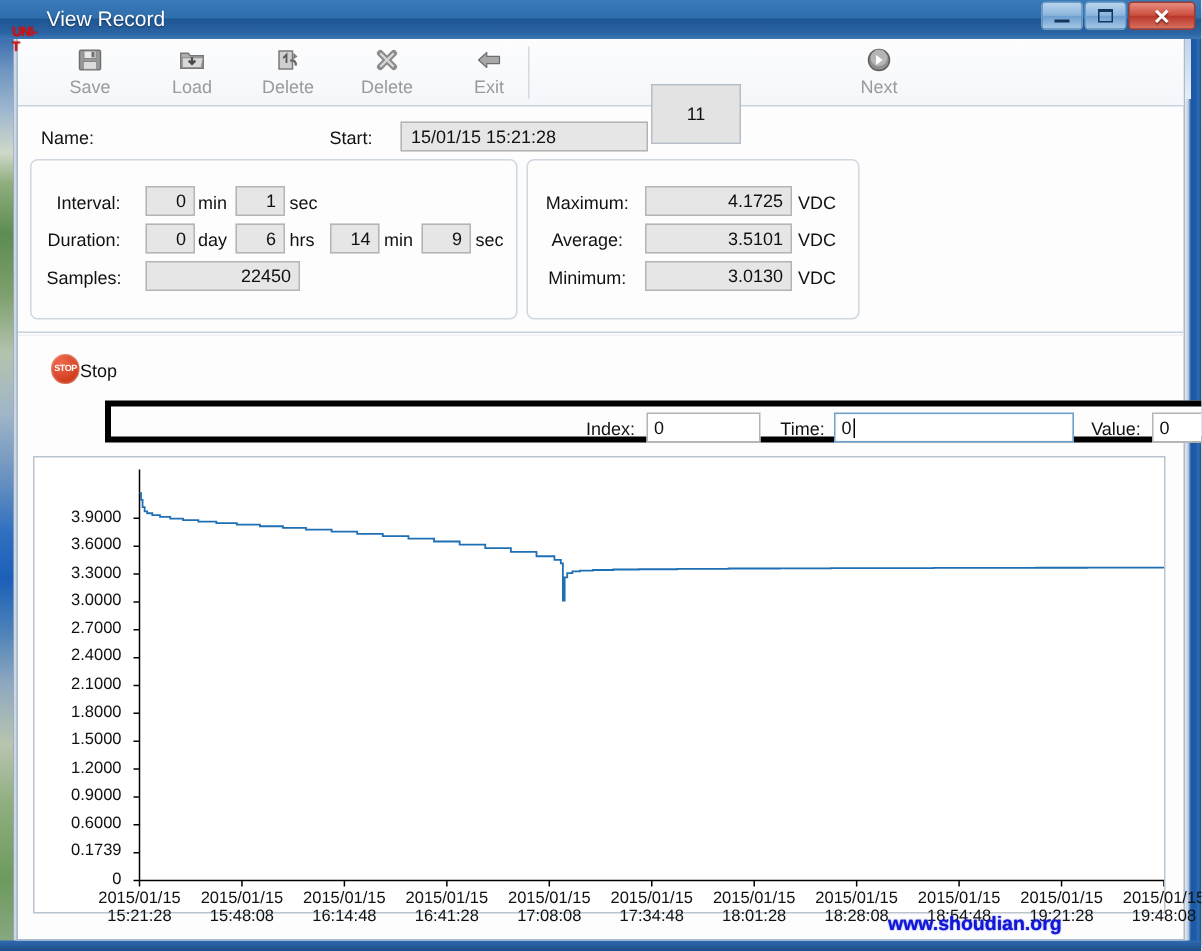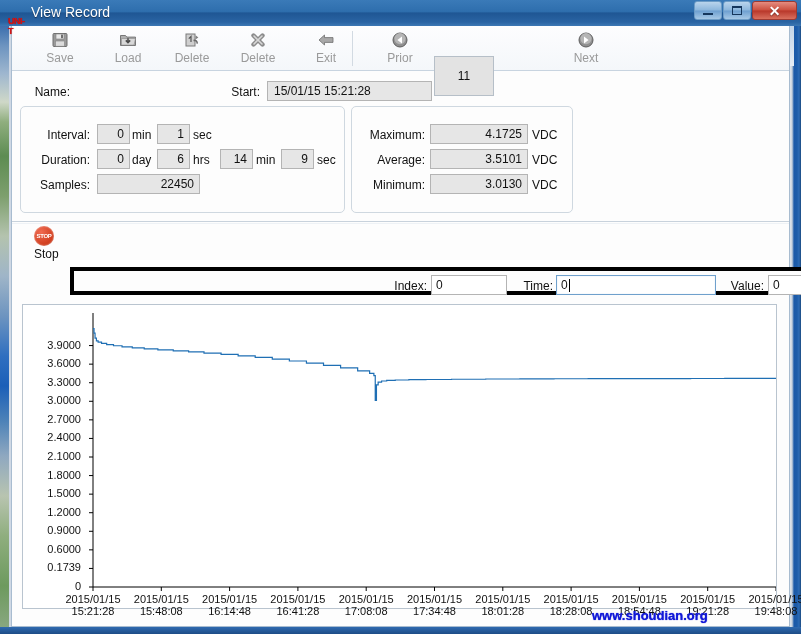--- a/index.html
+++ b/index.html
@@ -211,21 +211,21 @@
   }
   .pagebox.sel { background: #e3e3e3; }
   .pagebox.unsel { background: #ffffff; }
 
   
   .lbl {
     position: absolute;
     font-size: 12px;
     color: #111;
     font-family: "Liberation Sans", sans-serif;
-    text-align: right;
+    text-align: center;
     white-space: nowrap;
   }
   .fld {
     position: absolute;
     background: #e6e6e6;
     border: 1px solid #b4b4b4;
     box-sizing: border-box;
     font-size: 12px;
     color: #111;
     font-family: "Liberation Sans", sans-serif;
@@ -246,21 +246,22 @@
     border: 1px solid #cfd8e0;
     border-radius: 5px;
     box-sizing: border-box;
     background: transparent;
   }
   .stop-btn {
     position: absolute;
     left: 26px; top: 228px;
     width: 44px; height: 40px;
     display: flex;
-    flex-direction: column;
+    flex-direction: row;
+    align-items: center;
     cursor: default;
   }
   .stop-ico {
     width: 20px; height: 20px;
     border-radius: 50%;
     background: radial-gradient(circle at 35% 30%, #f06a50, #cf3b1b 70%, #9e2a10 100%);
     display: flex;
     align-items: center;
     justify-content: center;
     box-shadow: inset 0 0 2px rgba(255,255,255,0.7);
@@ -431,28 +432,20 @@
 
       <div class="tb-btn" style="left:280px">
         <svg class="tb-ico" viewBox="0 0 18 18">
           <path d="M2 9 L7.5 4 L7.5 6.6 L16 6.6 L16 11.4 L7.5 11.4 L7.5 14 Z" fill="#a8a8a8" stroke="#6e6e6e" stroke-width="0.8" stroke-linejoin="round"></path>
         </svg>
         <span class="tb-label">Exit</span>
       </div>
 
       <div class="tb-sep" style="left:340px"></div>
 
-      <div class="tb-btn" style="left:354px">
-        <svg class="tb-ico" viewBox="0 0 18 18">
-          <circle cx="9" cy="9" r="7" fill="#8f8f8f" stroke="#5e5e5e"></circle>
-          <circle cx="9" cy="7.6" r="5.6" fill="#b5b5b5"></circle>
-          <path d="M11 5.6 L6.4 9 L11 12.4 Z" fill="#ffffff"></path>
-        </svg>
-        <span class="tb-label">Prior</span>
-      </div>
 
       <div class="pagebox sel" style="left:422px">11</div>
 
       <div class="tb-btn" style="left:540px">
         <svg class="tb-ico" viewBox="0 0 18 18">
           <circle cx="9" cy="9" r="7" fill="#8f8f8f" stroke="#5e5e5e"></circle>
           <circle cx="9" cy="7.6" r="5.6" fill="#b5b5b5"></circle>
           <path d="M7 5.6 L11.6 9 L7 12.4 Z" fill="#ffffff"></path>
         </svg>
         <span class="tb-label">Next</span>

